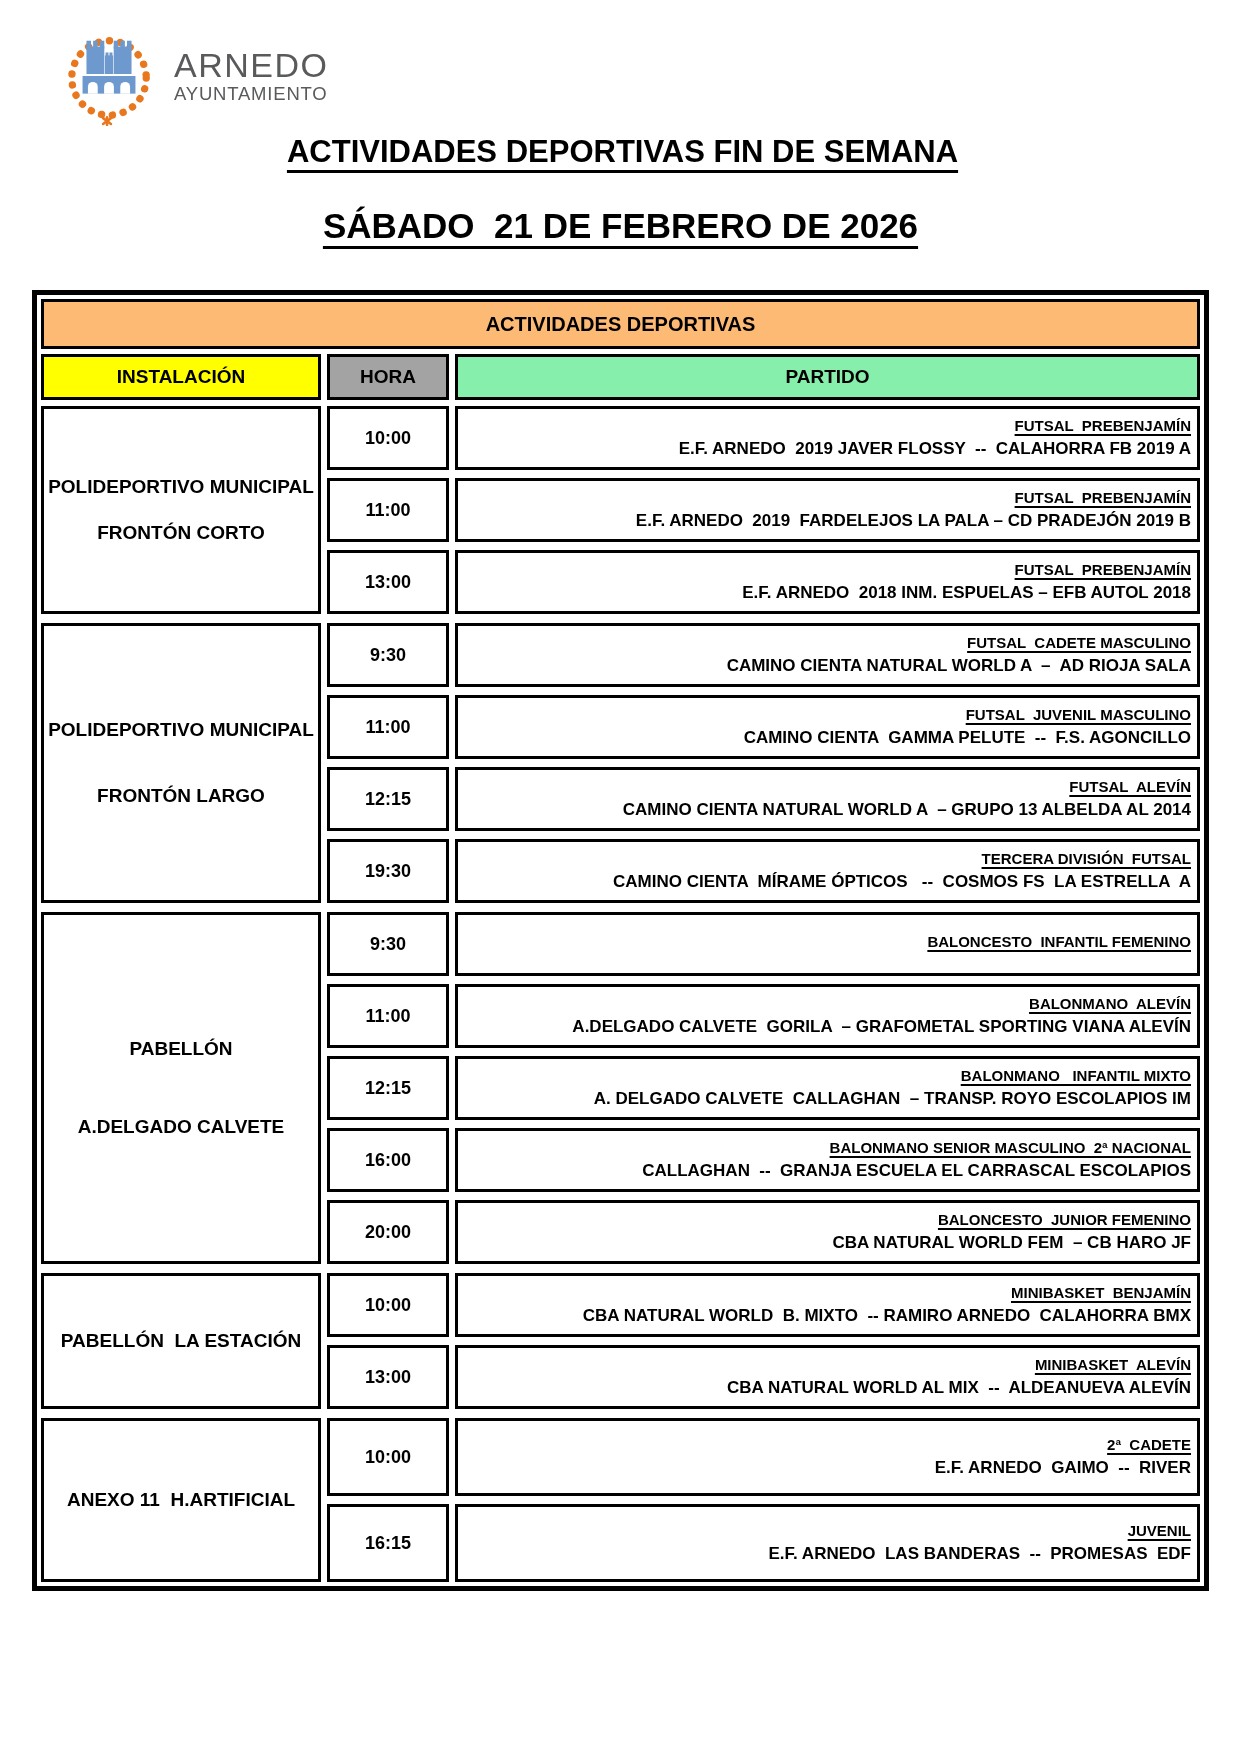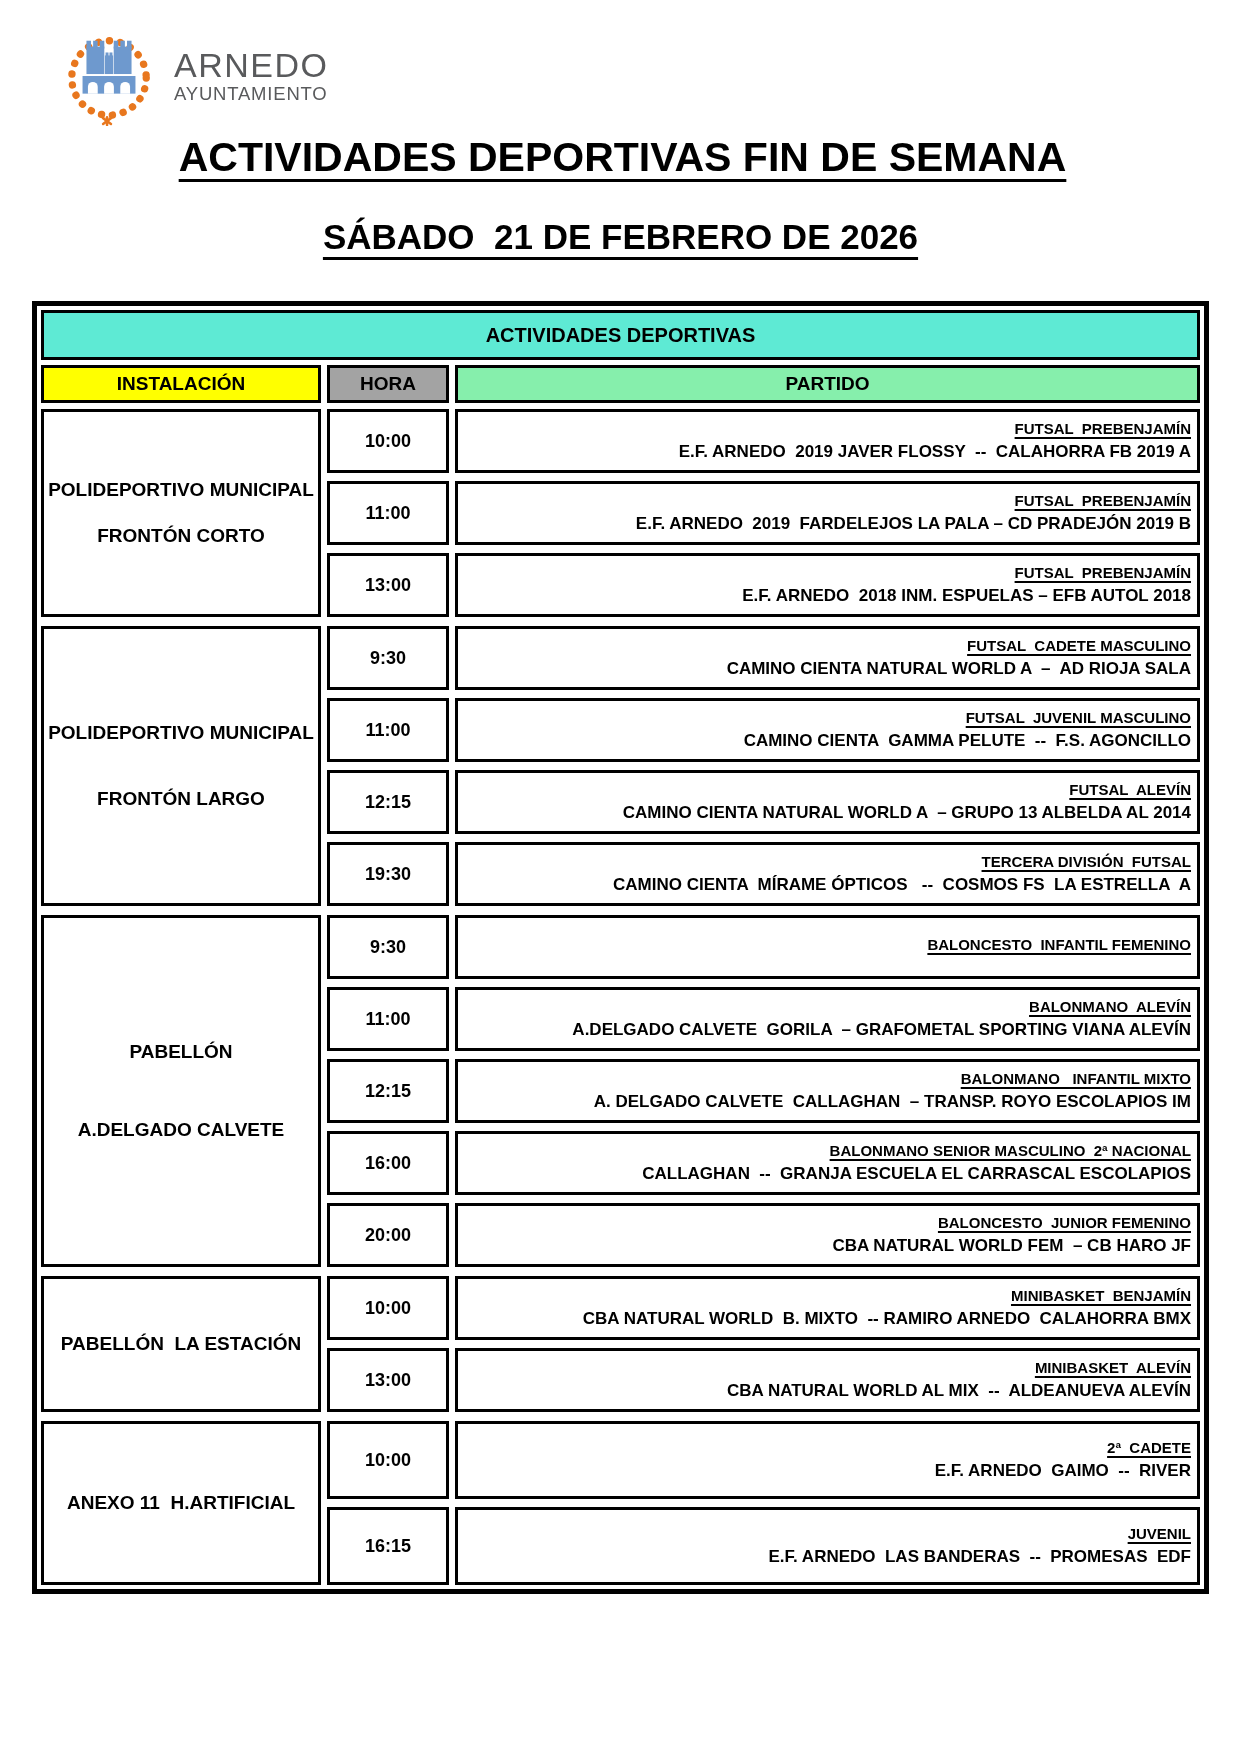--- a/index.html
+++ b/index.html
@@ -8,38 +8,38 @@
     width:1241px; height:1755px; background:#ffffff; position:relative;
     font-family:"Liberation Sans", sans-serif; color:#000;
   }
   
   .logo-row { position:absolute; top:26px; left:60px; display:flex; align-items:center; gap:16px; }
   .logo-text { display:flex; flex-direction:column; line-height:1.05; }
   .org-name { font-size:34px; font-weight:400; color:#595a5c; letter-spacing:1.5px; white-space:pre; }
   .org-subtitle { font-size:18.5px; font-weight:400; color:#595a5c; letter-spacing:0.8px; white-space:pre; }
   
   .main-title {
-    margin:134px 0 0 4px; text-align:center; font-size:41px; font-weight:700;
+    margin:134px 0 0 4px; text-align:center; font-size:31px; font-weight:700;
     text-decoration:underline; text-decoration-thickness:3px; text-underline-offset:8px;
     white-space:pre-wrap;
   }
   .date-subtitle {
     margin:36px 0 0 0; text-align:center; font-size:35px; font-weight:700;
     text-decoration:underline; text-decoration-thickness:3px; text-underline-offset:8px;
     white-space:pre-wrap;
   }
   
   .schedule { margin:44px 32px 0 32px; border:5px solid #000; padding:4px; background:#fff; }
   .banner {
     border:3px solid #000; height:50px; display:flex; align-items:center; justify-content:center;
     font-size:20px; font-weight:700; margin-bottom:5px; white-space:pre-wrap;
   }
   .colheads { display:flex; gap:6px; margin-bottom:6px; }
   .colhead {
-    border:3px solid #000; height:38px; display:flex; align-items:center; justify-content:center;
+    border:3px solid #000; height:46px; display:flex; align-items:center; justify-content:center;
     font-size:19px; font-weight:700; white-space:pre-wrap;
   }
   .col-inst { width:280px; }
   .col-hora { width:122px; }
   .col-part { flex:1; }
   .group { display:flex; gap:6px; margin-bottom:9px; }
   .group:last-child { margin-bottom:0; }
   .venue-cell {
     width:280px; border:3px solid #000; display:flex; flex-direction:column;
     align-items:center; justify-content:center; text-align:center;
@@ -108,21 +108,21 @@
     <span class="org-name">ARNEDO</span>
     <span class="org-subtitle">AYUNTAMIENTO</span>
   </div>
 </div>
 
 <h1 class="main-title">ACTIVIDADES DEPORTIVAS FIN DE SEMANA</h1>
 <h2 class="date-subtitle">SÁBADO  21 DE FEBRERO DE 2026</h2>
 
 <div class="schedule">
 
-  <div class="banner" style="background:#5eead4;">ACTIVIDADES DEPORTIVAS</div>
+  <div class="banner" style="background:#fdba74;">ACTIVIDADES DEPORTIVAS</div>
 
   <div class="colheads">
     <div class="colhead col-inst" style="background:#ffff00;">INSTALACIÓN</div>
     <div class="colhead col-hora" style="background:#a3a3a3;">HORA</div>
     <div class="colhead col-part" style="background:#86efac;">PARTIDO</div>
   </div>
 
   <div class="group g1">
     <div class="venue-cell gap-a">
       <div>POLIDEPORTIVO MUNICIPAL</div>

